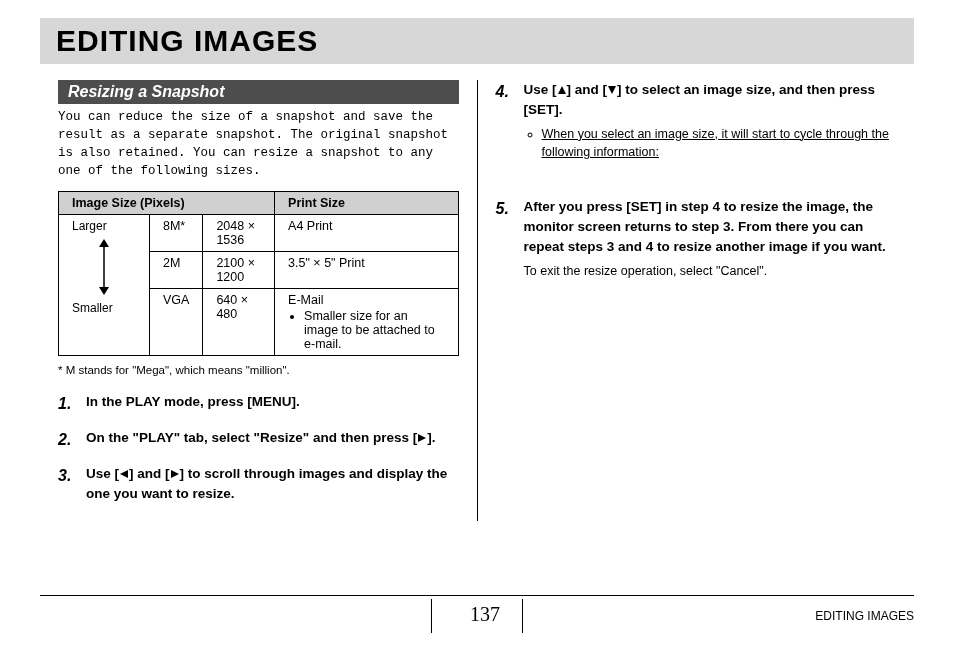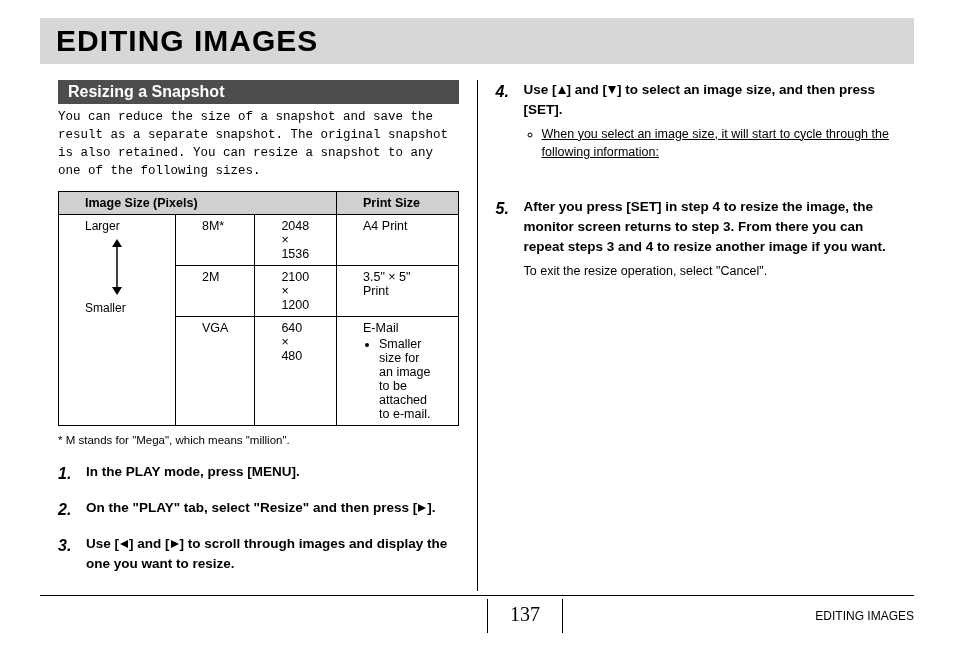--- a/index.html
+++ b/index.html
@@ -34,39 +34,40 @@
     flex: 1;
     padding: 0 18px;
   }
   .col-left {
     border-right: 1px solid #000;
   }
   .section-head {
     background: #4d4d4d;
     color: #fff;
     font-weight: bold;
+    font-style: italic;
     font-size: 16px;
     padding: 3px 10px;
     margin-bottom: 4px;
   }
   .intro {
     font-size: 12.5px;
     line-height: 1.45;
     margin-bottom: 10px;
     font-family: Liberation Mono, monospace;
   }
   table.sizes {
     border-collapse: collapse;
     width: 100%;
     font-size: 12.5px;
     margin-bottom: 8px;
   }
   table.sizes th, table.sizes td {
     border: 1px solid #000;
-    padding: 4px 26px;
+    padding: 4px 13px;
     text-align: left;
     vertical-align: top;
   }
   table.sizes th {
     background: #d0d0d0;
     font-weight: bold;
   }
   .scale-cell {
     text-align: center;
     font-size: 12px;
@@ -142,24 +143,23 @@
     justify-content: space-between;
     height: 40px;
   }
   .page-number-box {
     position: absolute;
     left: 50%;
     transform: translateX(-50%);
     border-left: 1px solid #000;
     border-right: 1px solid #000;
     height: 30px;
-    padding: 4px 22px 0 22px;
+    padding: 4px 22px 0 38px;
     font-size: 20px;
     font-family: Georgia, 'Times New Roman', serif;
-    margin-left: 48px;
   }
   .footer-label {
     font-size: 12px;
     margin-left: auto;
   }
 </style>
 </head>
 <body>
 
 <div class="page">

